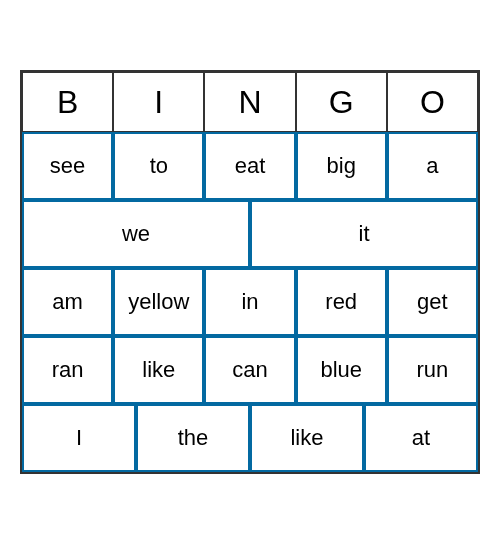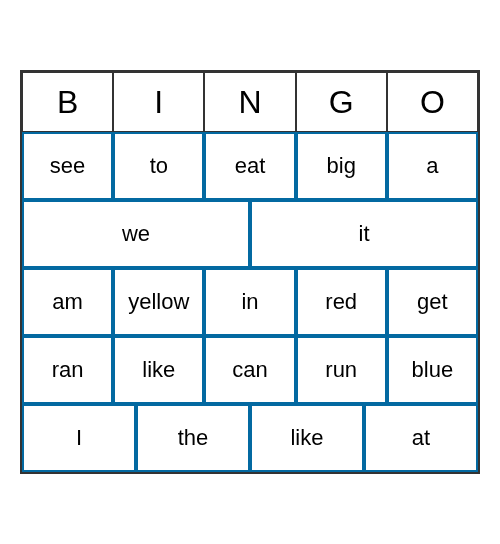--- a/index.html
+++ b/index.html
@@ -76,22 +76,22 @@
     <div class="bingo-cell">yellow</div>
     <div class="bingo-cell">in</div>
     <div class="bingo-cell">red</div>
     <div class="bingo-cell">get</div>
   </div>
 
   <div class="bingo-row">
     <div class="bingo-cell">ran</div>
     <div class="bingo-cell">like</div>
     <div class="bingo-cell">can</div>
+    <div class="bingo-cell">blue</div>
     <div class="bingo-cell">run</div>
-    <div class="bingo-cell">blue</div>
   </div>
 
   <div class="bingo-row">
     <div class="bingo-cell">I</div>
     <div class="bingo-cell">the</div>
     <div class="bingo-cell">like</div>
     <div class="bingo-cell">at</div>
   </div>
 </div>
 

